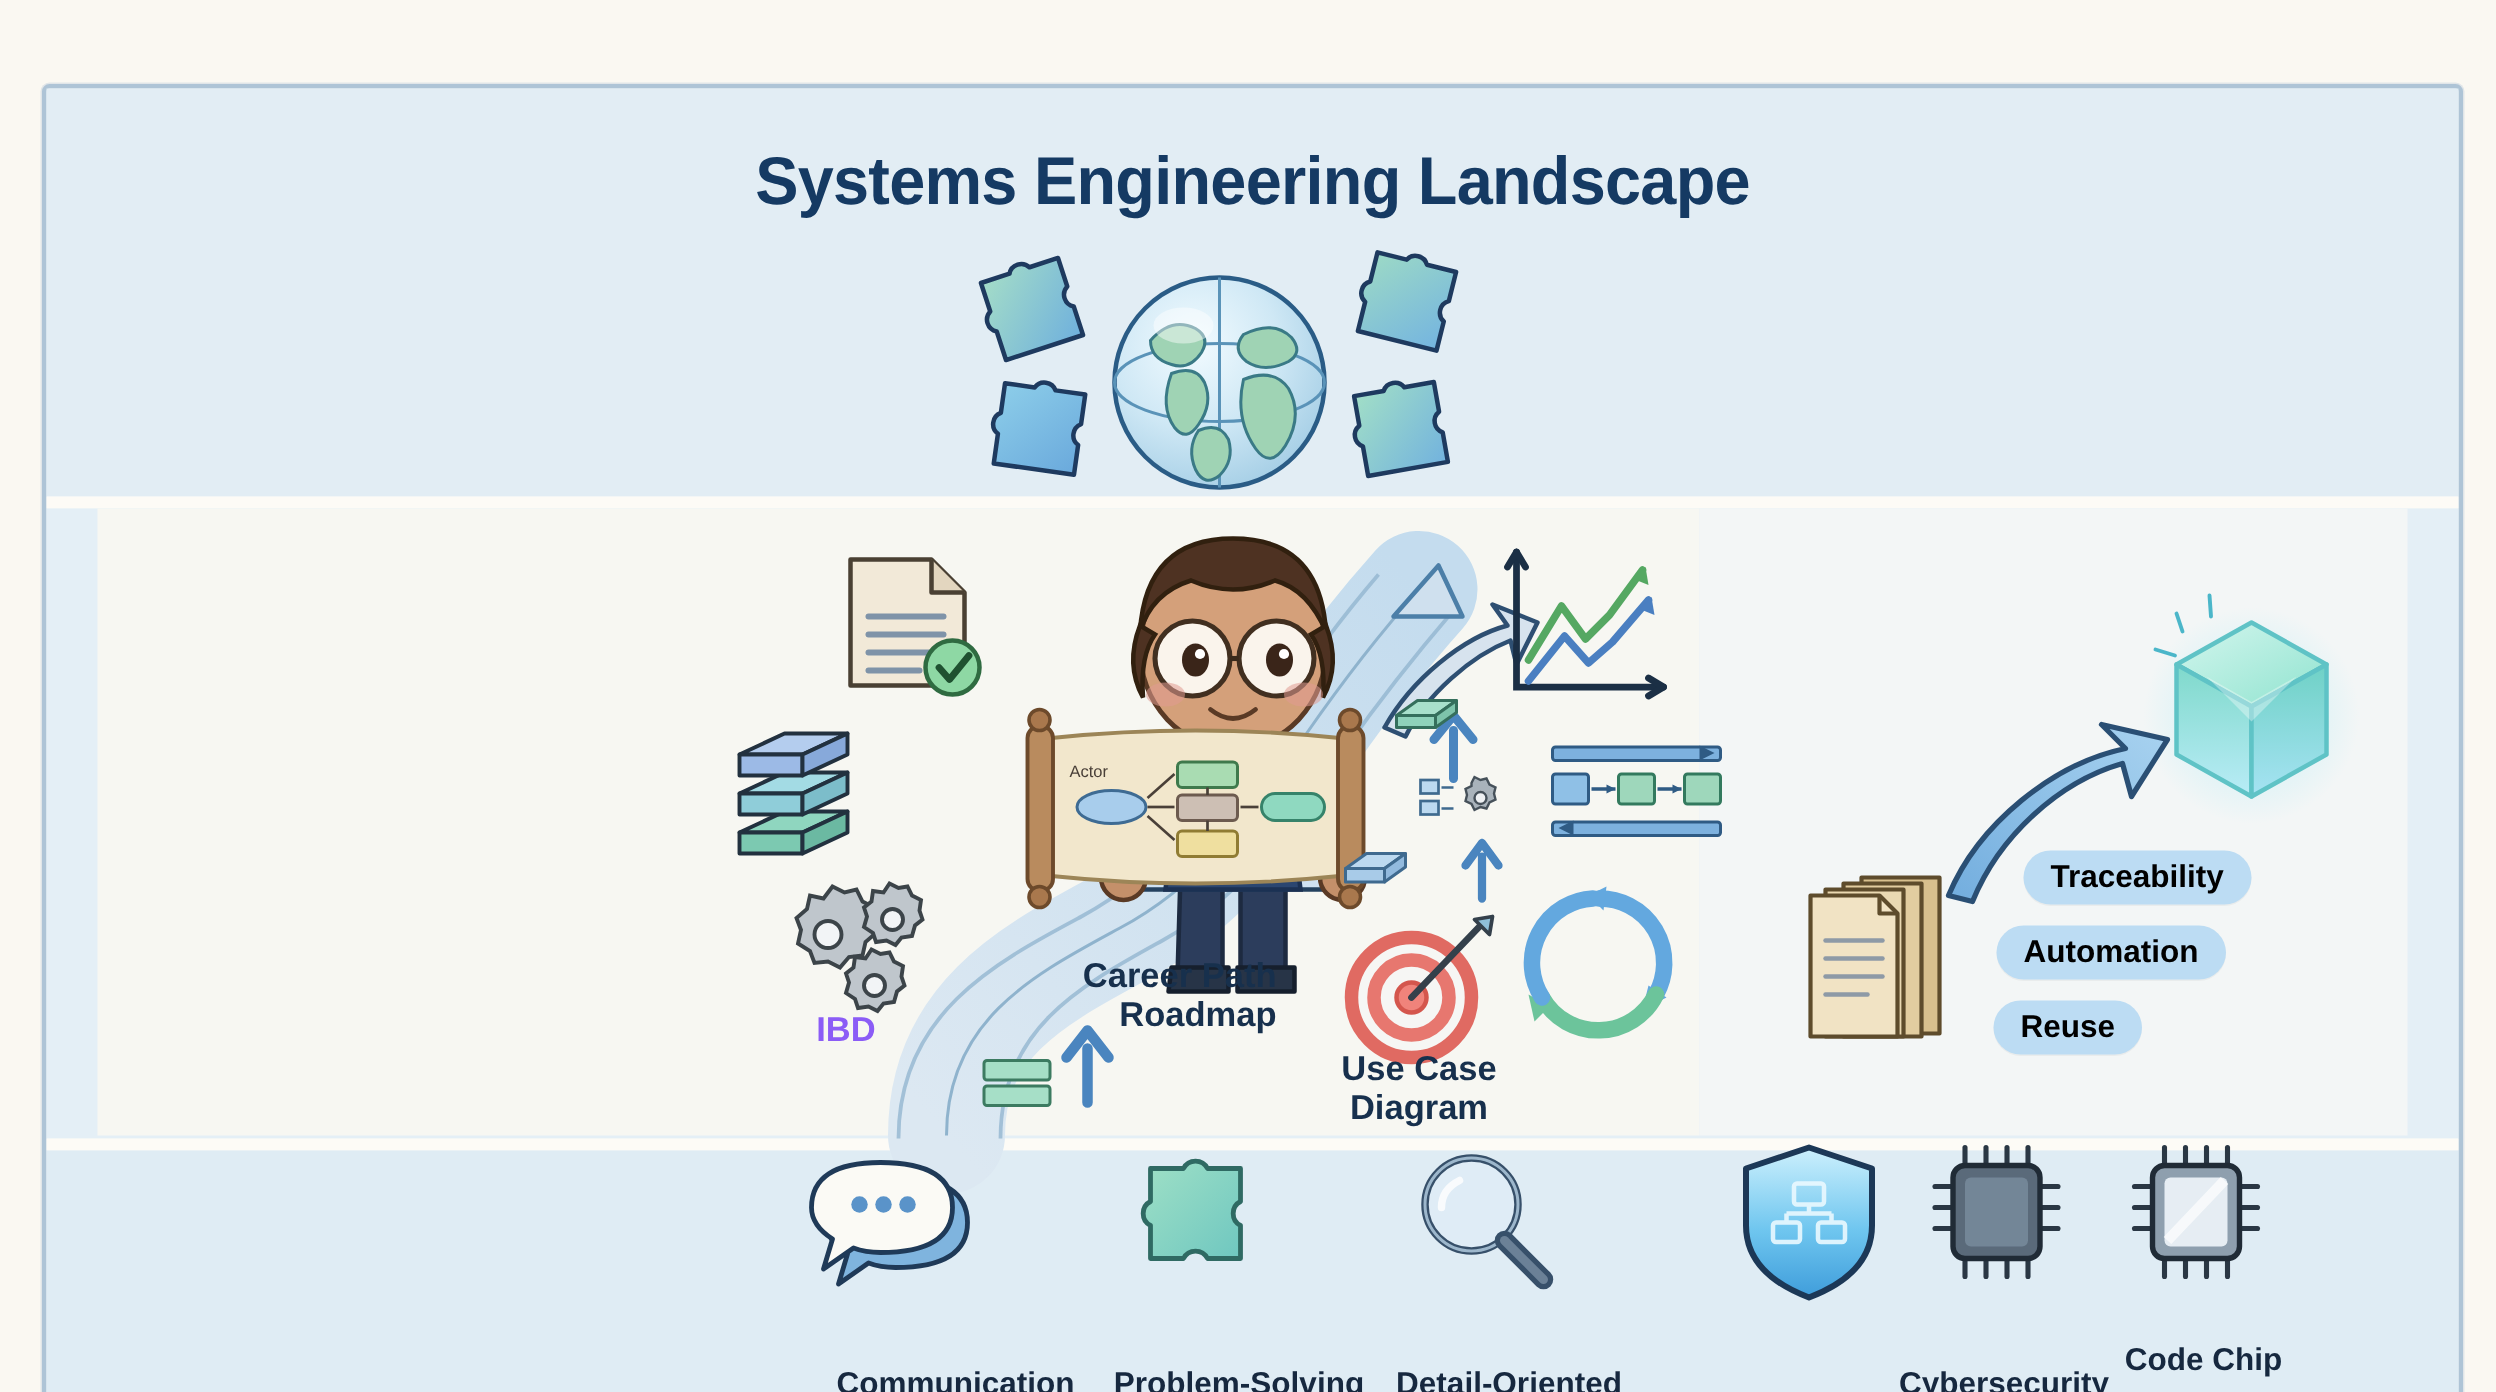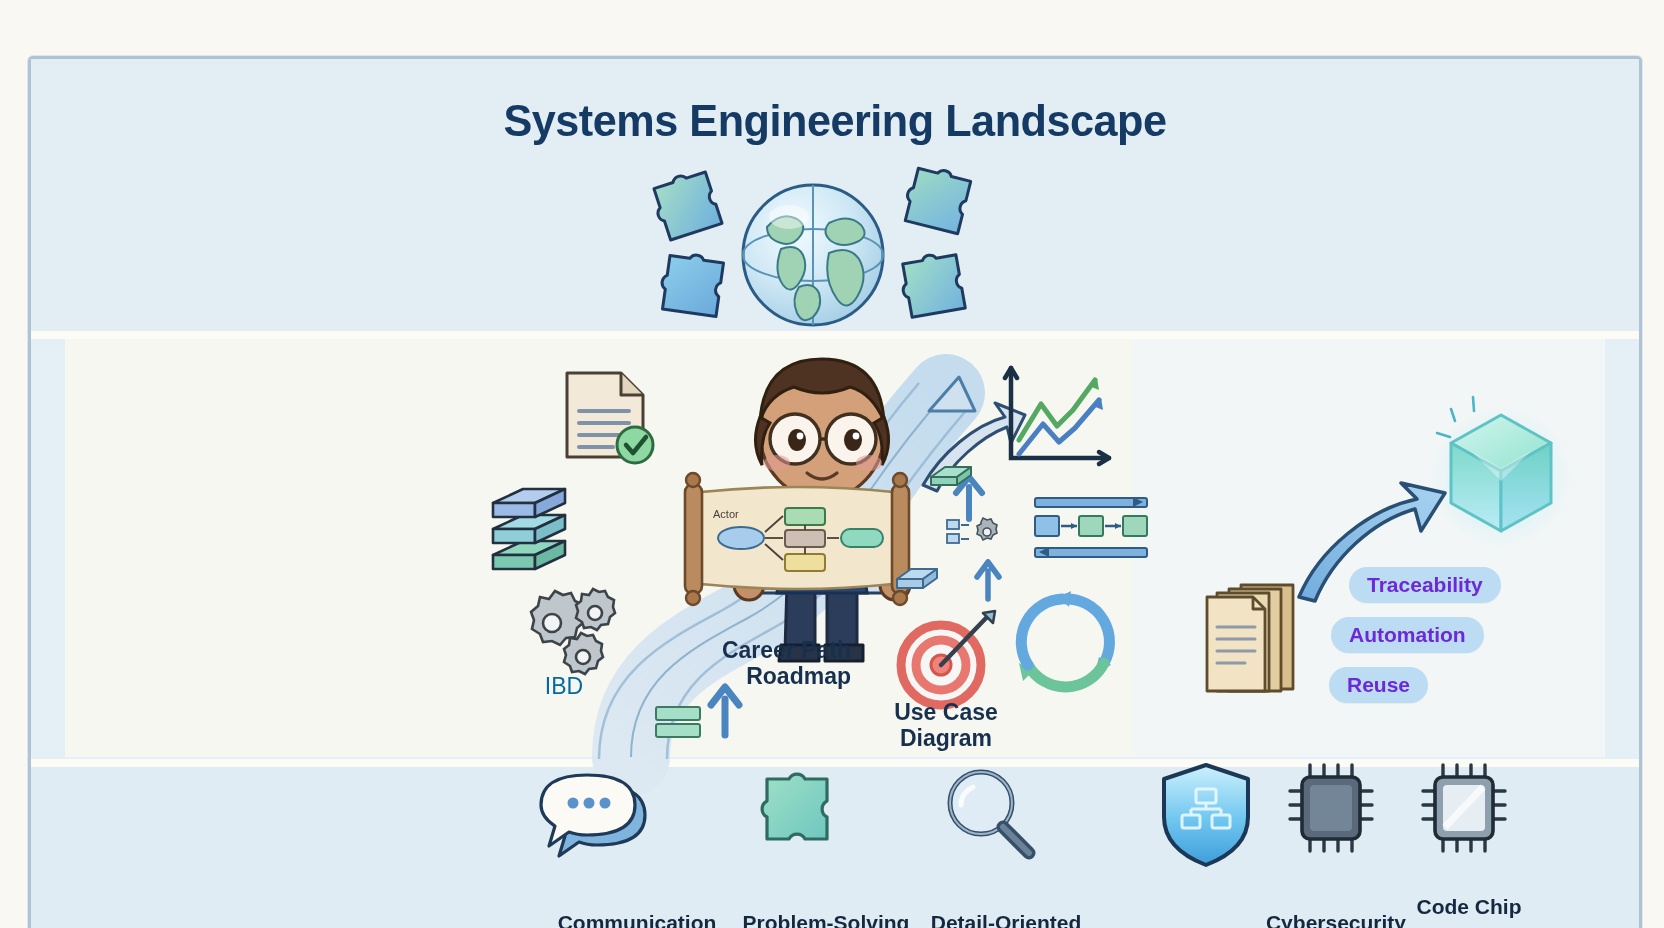--- a/index.html
+++ b/index.html
@@ -55,42 +55,42 @@
   .globe{
     position:absolute;left:706px;top:120px;width:152px;height:152px;
   }
 
   
   .pz{position:absolute;width:74px;height:74px;}
 
   
   .pill{
     position:absolute;display:flex;align-items:center;justify-content:center;
-    background:#bcdcf3;border-radius:22px;color:#6d28d9;
+    background:#bcdcf3;border-radius:22px;color:#000000;
     font-weight:700;font-size:21px;padding:0 18px;height:36px;
     box-shadow:0 1px 0 rgba(0,0,0,.04);
   }
 
   
   .bl{
     position:absolute;text-align:center;color:#16283f;
     font-weight:700;font-size:21px;line-height:1.12;
   }
 
   .roadlabel{
     position:absolute;text-align:right;color:#17304d;
     font-weight:700;font-size:23px;line-height:1.15;
   }
   .softlabel{
     position:absolute;text-align:center;color:#17304d;
     font-weight:700;font-size:23px;line-height:1.15;
   }
   .ibdlabel{
-    position:absolute;text-align:center;color:#0369a1;
-    font-weight:400;font-size:23px;
+    position:absolute;text-align:center;color:#8b5cf6;
+    font-weight:700;font-size:23px;
   }
   svg{display:block;overflow:visible;}
 </style>
 </head>
 <body>
 
 <div class="canvas">
   <div class="mat"></div>
 
   <div class="board">

